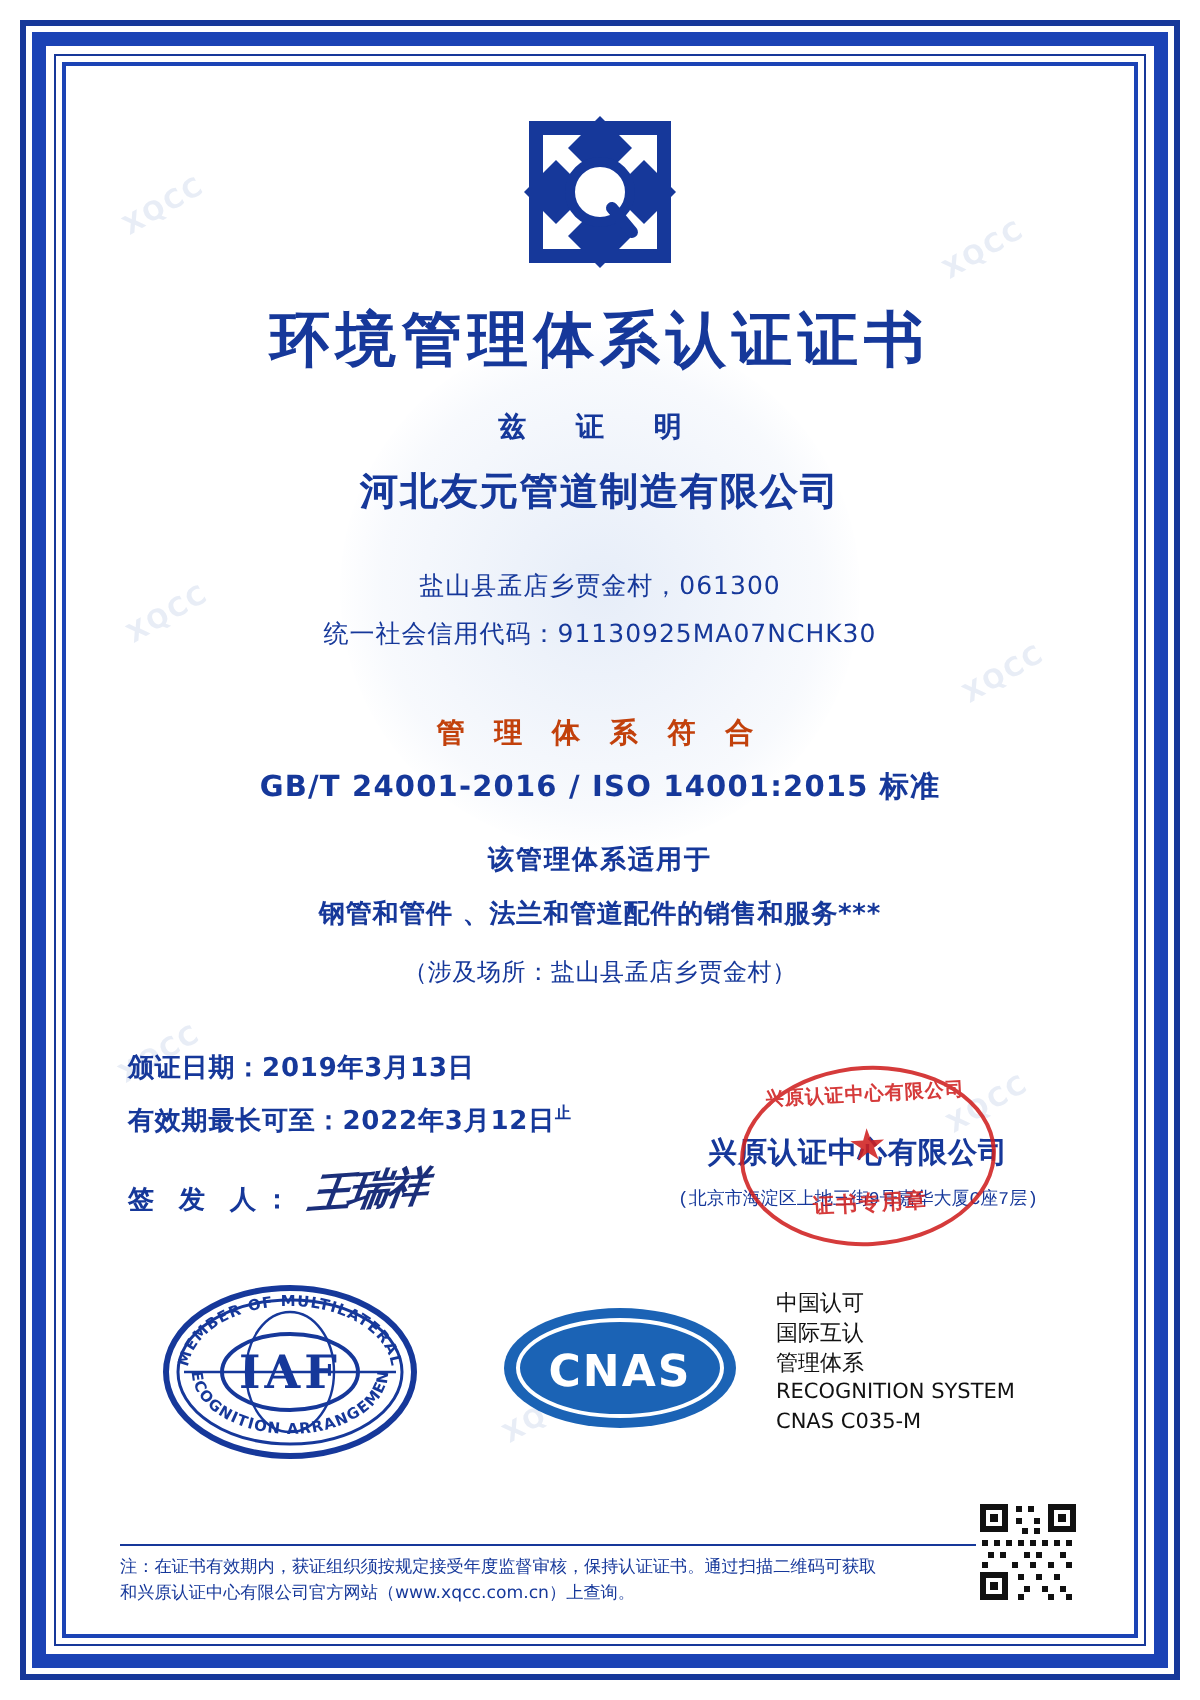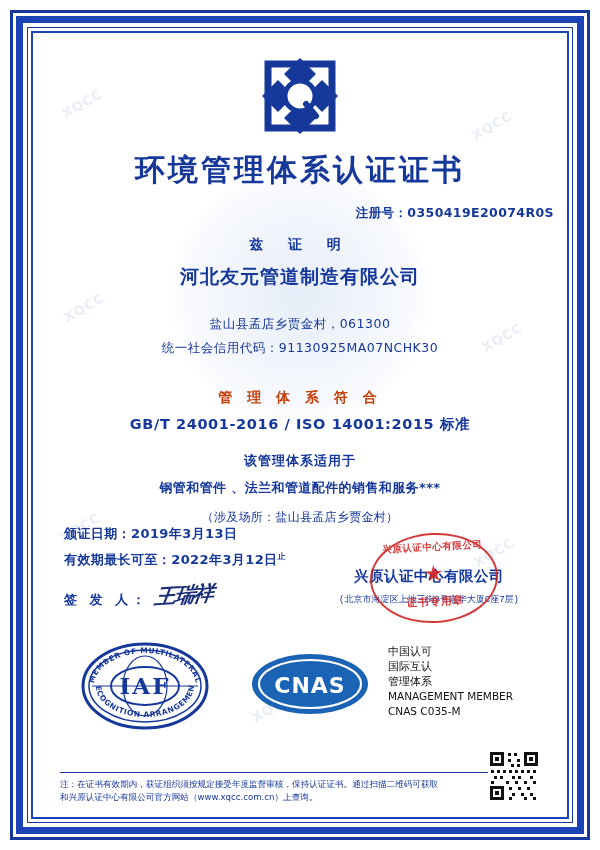--- a/index.html
+++ b/index.html
@@ -375,23 +375,20 @@
           <path d="M60 40 L76 24 L92 40 L76 56 Z"></path>
         </g>
         <circle cx="54" cy="40" r="16" fill="#ffffff"></circle>
         <circle cx="54" cy="40" r="15" fill="none" stroke="#16389a" stroke-width="5"></circle>
         <path d="M60 48 L70 60" stroke="#16389a" stroke-width="6" stroke-linecap="round"></path>
       </svg>
     </div>
 
     <div class="cert-title">环境管理体系认证证书</div>
 
-    <div class="reg-line">
-      <span>注册号：</span><span>0350419E20074R0S</span>
-    </div>
 
     <div class="hereby">兹    证    明</div>
     <div class="company">河北友元管道制造有限公司</div>
     <div class="addr">盐山县孟店乡贾金村，061300</div>
     <div class="credit">
       <span>统一社会信用代码：</span><span>91130925MA07NCHK30</span>
     </div>
 
     <div class="conform">管 理 体 系 符 合</div>
     <div class="standard">GB/T 24001-2016 / ISO 14001:2015 标准</div>
@@ -453,21 +450,21 @@
           <ellipse cx="60" cy="34" rx="58" ry="30" fill="#1b63b5"></ellipse>
           <ellipse cx="60" cy="34" rx="51" ry="24" fill="none" stroke="#ffffff" stroke-width="2"></ellipse>
           <text x="60" y="43" text-anchor="middle" font-family="DejaVu Sans, sans-serif" font-size="22" font-weight="bold" fill="#ffffff" letter-spacing="1">CNAS</text>
         </svg>
       </div>
 
       <div class="cnas-text">
         <div class="cn">中国认可</div>
         <div class="cn">国际互认</div>
         <div class="cn">管理体系</div>
-        <div class="en">MANAGEMENT MEMBER</div>
+        <div class="en">RECOGNITION SYSTEM</div>
         <div class="en">CNAS C035-M</div>
       </div>
     </div>
 
     <div class="footer">
       <div class="footer-hr"></div>
       <div class="f-line">注：在证书有效期内，获证组织须按规定接受年度监督审核，保持认证证书。通过扫描二维码可获取</div>
       <div class="f-line">和兴原认证中心有限公司官方网站（www.xqcc.com.cn）上查询。</div>
 
       <div class="qr">

